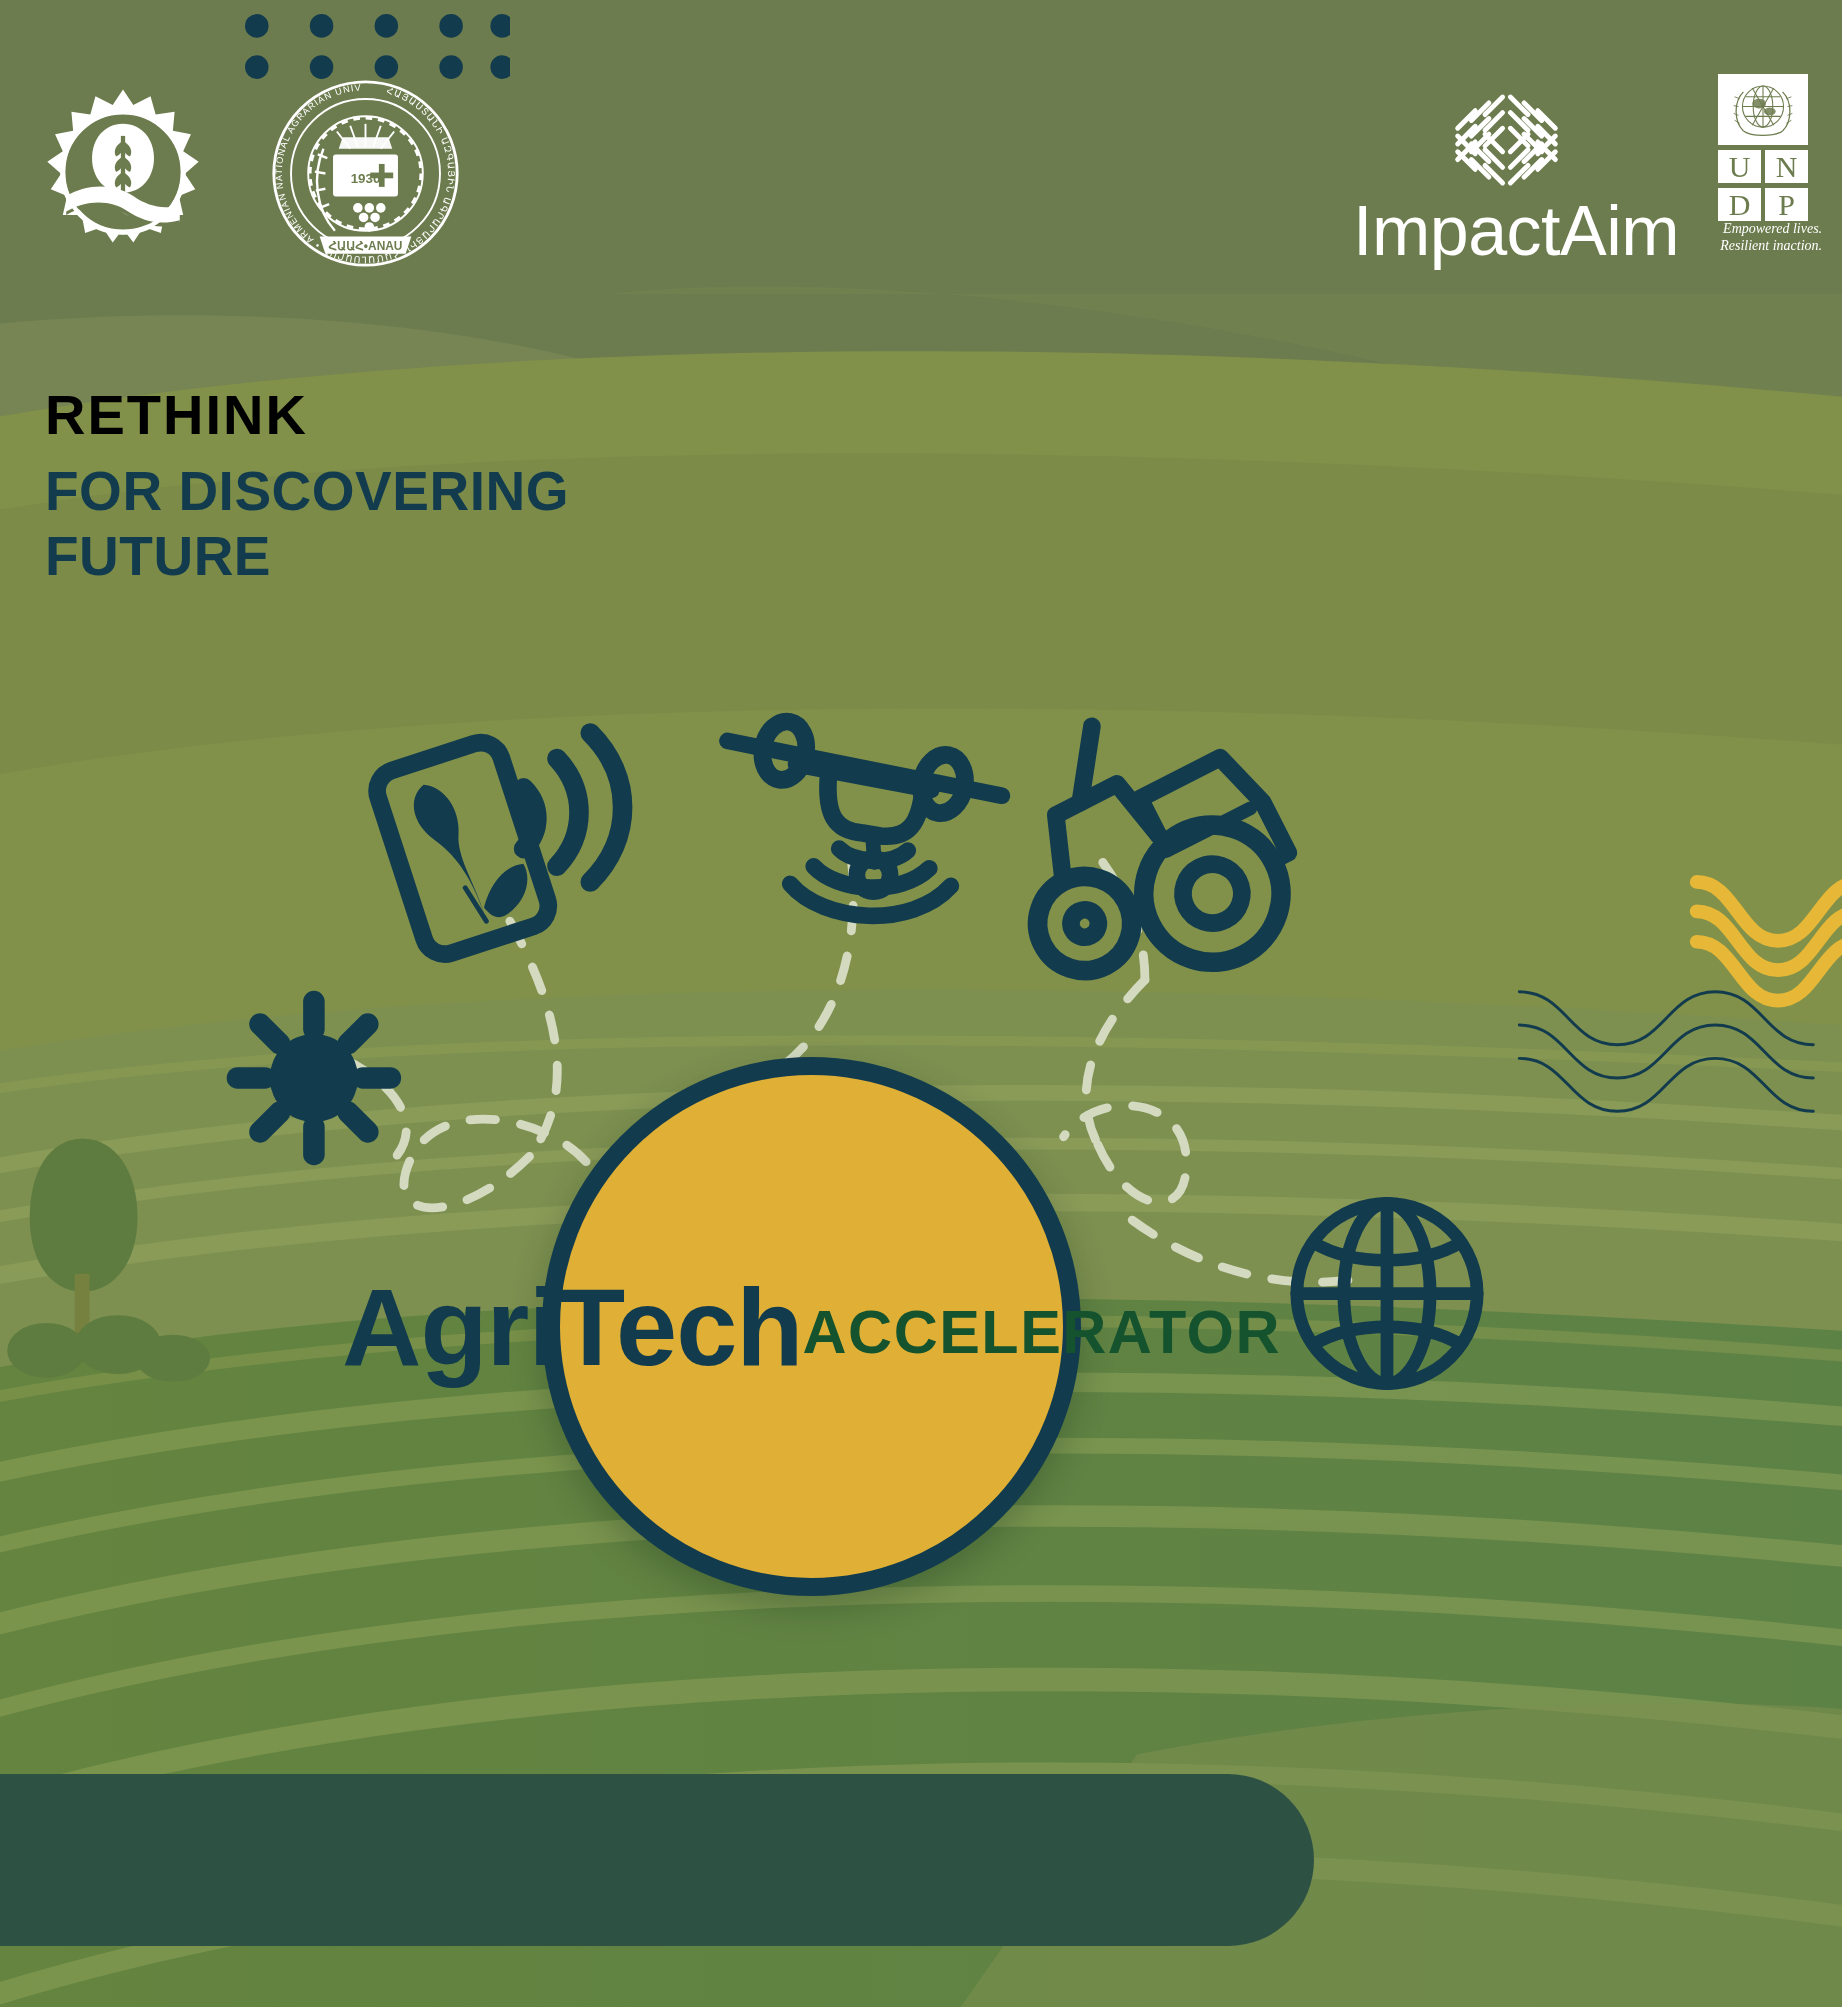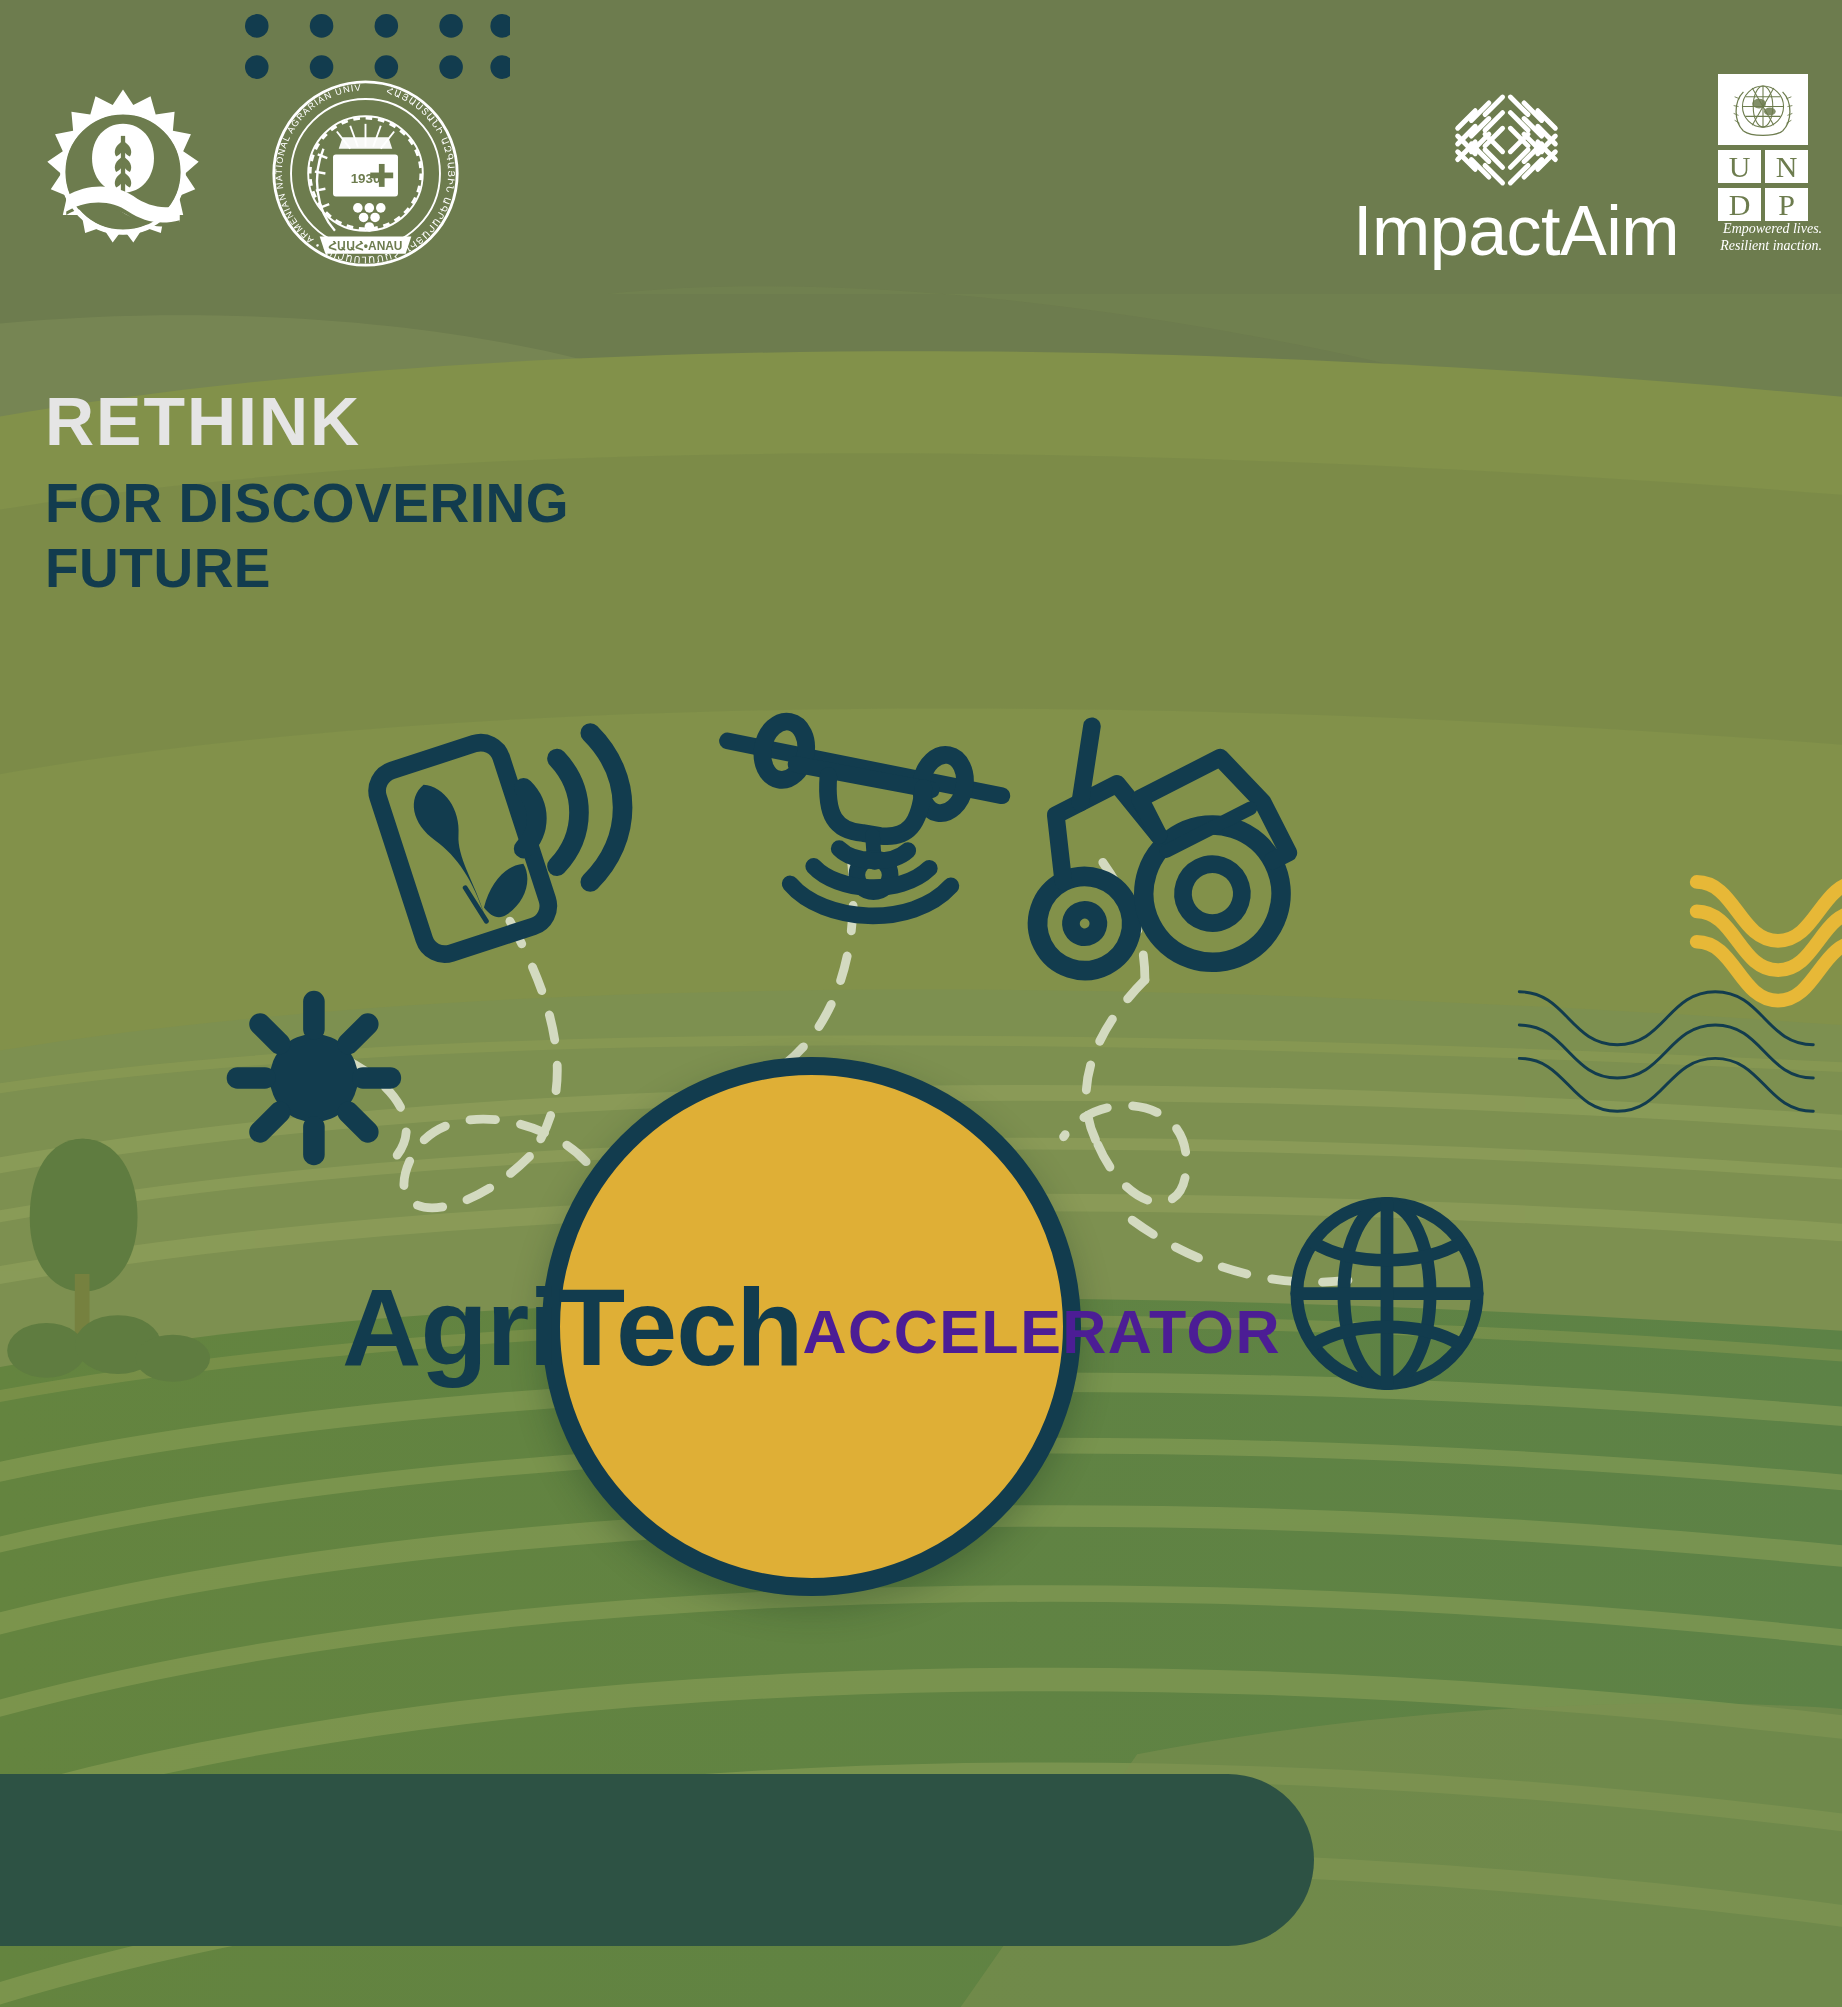--- a/index.html
+++ b/index.html
@@ -30,37 +30,37 @@
   .undp-emb{position:absolute;left:0;top:0;width:90px;height:71px;background:#ffffff;}
   .undp-cell{position:absolute;width:43px;height:33px;background:#ffffff;color:#6d7c4e;
     font-size:30px;line-height:33px;text-align:center;font-weight:400;font-family:"Liberation Serif",serif;}
   .undp-tag{position:absolute;left:-5.9px;top:147px;width:110px;color:#fff;
     font-size:14px;line-height:16.7px;font-style:italic;font-weight:400;text-align:right;
     font-family:"Liberation Serif",serif;}
 
   
   .headline{position:absolute;left:45px;top:387px;z-index:18;}
   .h-rethink{
-    color:#e5e5e5;font-size:68px;font-weight:700;letter-spacing:2px;line-height:1.0;
+    color:#000000;font-size:56px;font-weight:700;letter-spacing:2px;line-height:1.0;
     margin:0 0 15.7px 0;
   }
   .h-sub{
     color:#123c4e;font-size:55px;font-weight:700;letter-spacing:0.5px;line-height:1.19;
     margin:0;
   }
 
   
   .badge{
     position:absolute;left:542px;top:1057px;width:539px;height:539px;z-index:25;
     border-radius:50%;background:#dfaf36;border:18.6px solid #123c4e;
     display:flex;flex-direction:row;align-items:center;justify-content:center;
     box-shadow:0 13.7px 33px rgba(20,45,30,.28);
   }
   .badge-main{color:#123c4e;font-size:110px;font-weight:700;line-height:1;letter-spacing:-1px;}
-  .badge-sub{color:#4c1d95;font-size:61px;font-weight:700;letter-spacing:1.5px;line-height:1;margin-top:11.8px;}
+  .badge-sub{color:#14532d;font-size:61px;font-weight:700;letter-spacing:1.5px;line-height:1;margin-top:11.8px;}
 
   
   .footbar{
     position:absolute;left:-39px;top:1774px;width:1353px;height:172px;z-index:22;
     background:#2d5244;border-radius:0 86px 86px 0;
   }
   .partner{position:absolute;display:flex;align-items:center;}
   .p-fast{left:47px;top:1794px;width:216px;height:132px;}
   .p-icare{left:235px;top:1811px;width:191px;height:116px;}
   .p-sdg{left:412px;top:1802px;width:265px;height:127px;}

